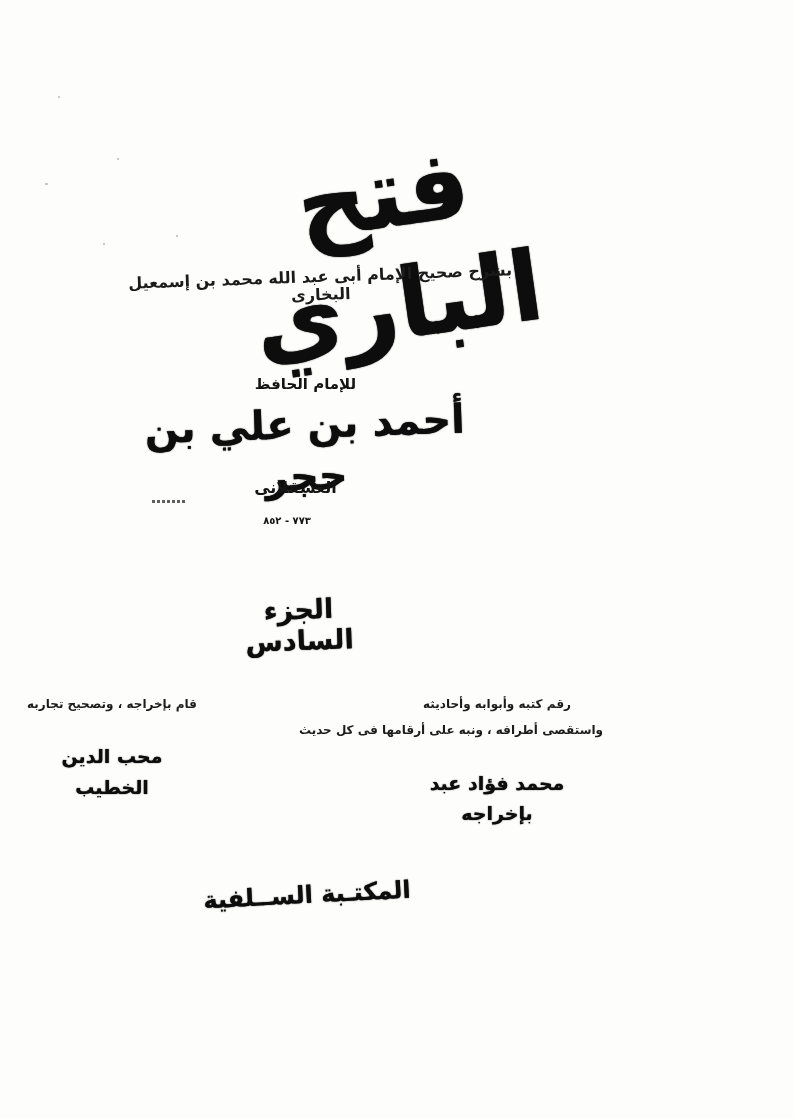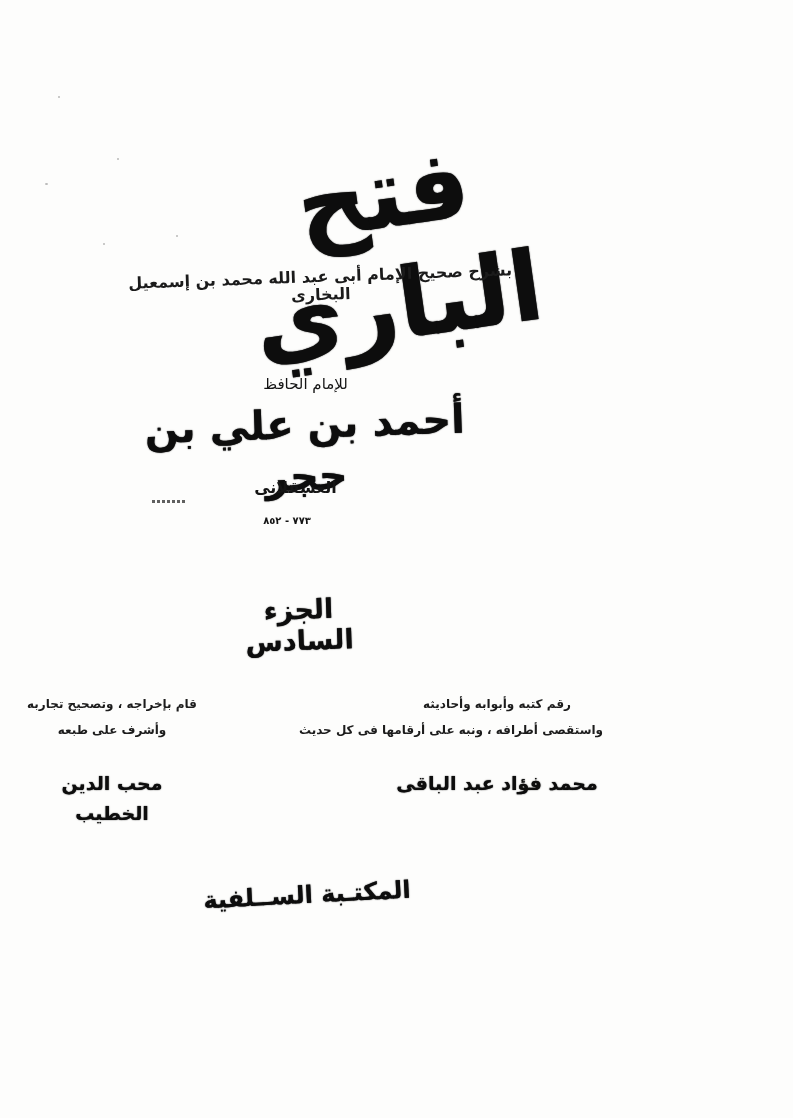--- a/index.html
+++ b/index.html
@@ -21,21 +21,21 @@
   .title-main{
     top:138px;left:158px;width:465px;
     font-size:97px;
     transform:rotate(-8deg);
   }
   .title-sub{
     top:268px;left:128px;width:385px;
     font-size:16px;font-weight:bold;color:#1b1b1b;
     transform:rotate(-2deg);
   }
-  .author-honorific{top:376px;left:223px;width:165px;font-size:15px;font-weight:normal;}
+  .author-honorific{top:376px;left:223px;width:165px;font-size:15px;font-weight:bold;}
   .author-name{
     top:398px;left:138px;width:335px;
     font-size:40px;line-height:1.3;
     transform:rotate(-2deg);
   }
   .author-nisba{top:479px;left:223px;width:145px;font-size:16px;font-weight:bold;}
   .author-dates{top:515px;left:228px;width:118px;font-size:10px;font-weight:bold;letter-spacing:1px;}
   .volume{
     top:594px;left:210px;width:178px;
     font-size:27px;
@@ -78,26 +78,25 @@
 
   <div class="block author-nisba">العسقلانى</div>
 
   <div class="block author-dates">٧٧٣ - ٨٥٢</div>
 
   <div class="block volume heavy">الجزء السادس</div>
 
   <div class="credits credits-right">
     <div class="credit-line">رقم كتبه وأبوابه وأحاديثه</div>
     <div class="credit-line">واستقصى أطرافه ، ونبه على أرقامها فى كل حديث</div>
-    <div class="credit-name heavy">محمد فؤاد عبد الباقى</div>
+    <div class="credit-name heavy">محمد فؤاد عبد بإخراجه</div>
   </div>
 
   <div class="credits credits-left">
     <div class="credit-line">قام بإخراجه ، وتصحيح تجاربه</div>
-    <div class="credit-line">وأشرف على طبعه</div>
     <div class="credit-name heavy">محب الدين الخطيب</div>
   </div>
 
   <div class="block publisher heavy">المكتـبة الســلفية</div>
 
   <div class="smudge"></div>
   <div class="speck s1"></div>
   <div class="speck s2"></div>
   <div class="speck s3"></div>
   <div class="speck s4"></div>

